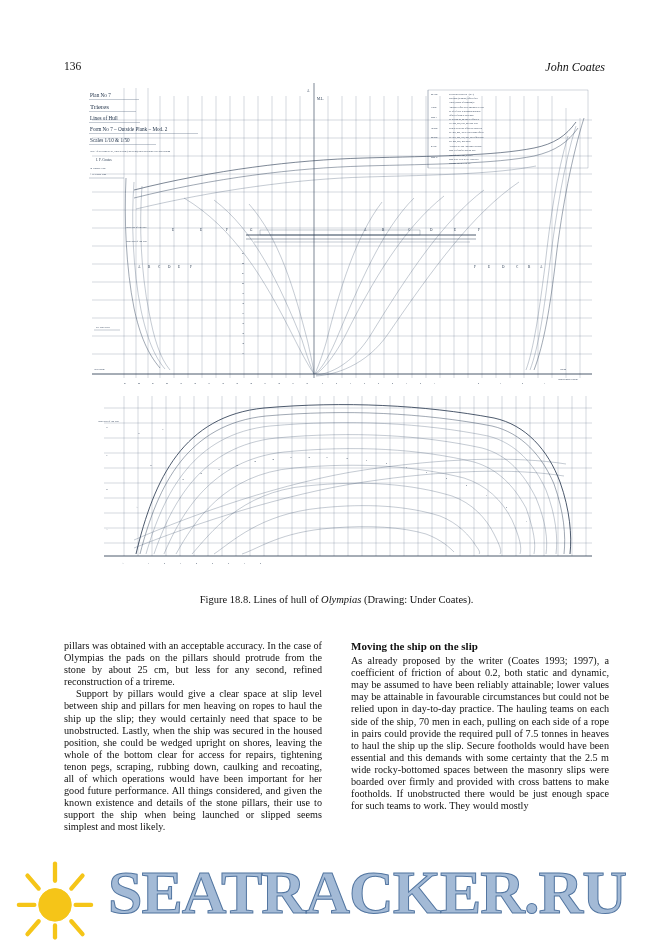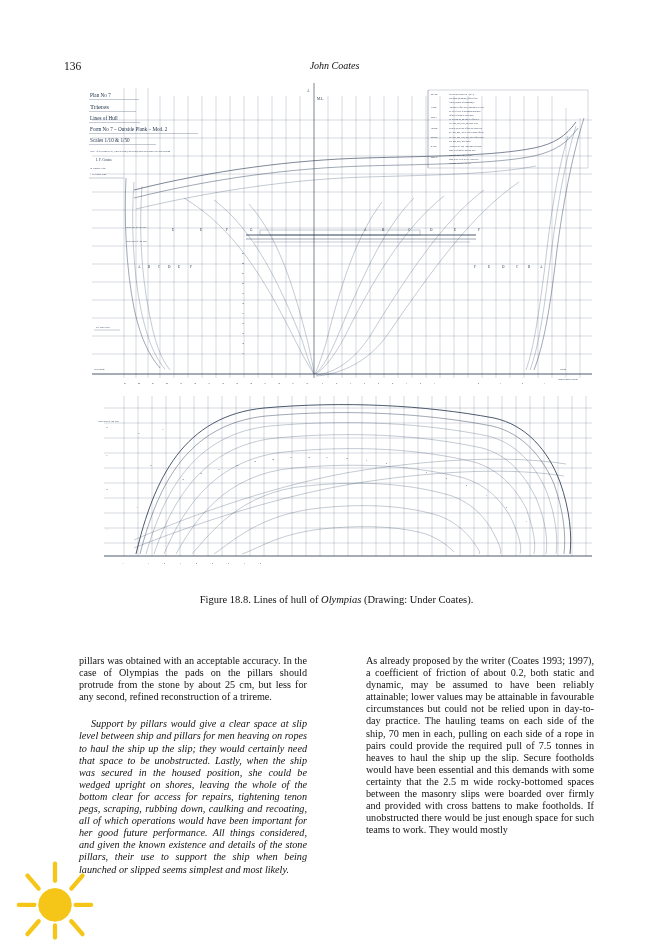--- a/index.html
+++ b/index.html
@@ -31,22 +31,22 @@
     top: 0;
     font-size: 11.5px;
     font-family: "Liberation Serif", serif;
     color: #111;
   }
   .running-head {
     position: absolute;
     left: 0;
     right: 0;
     top: 0;
-    text-align: center;
-    font-size: 10px;
+    text-align: right;
+    font-size: 12px;
     font-style: italic;
     color: #111;
   }
 
   
   .figure-wrap {
     position: absolute;
     top: 78px;
     left: 64px;
     width: 545px;
@@ -82,23 +82,23 @@
     top: 0;
     width: 258px;
     font-size: 10.2px;
     line-height: 12.1px;
     text-align: justify;
     color: #111;
   }
   .col.left { left: 0; }
   .col.right { left: 287px; }
   .col p {
-    margin: 15px;
-  }
-  .col p.indent { text-indent: 12px; font-style: italic; }
+    margin: 0;
+  }
+  .col p.indent { text-indent: 12px; }
   .col h3 {
     margin: 0 0 3px 0;
     font-size: 11px;
     font-weight: bold;
     font-family: "Liberation Serif", serif;
   }
   .ital { font-style: italic; }
 
   
   .watermark {
@@ -485,33 +485,35 @@
 <div class="figure-caption">
   <span class="roman">Figure 18.8. Lines of hull of </span><span class="ital">Olympias</span><span class="roman"> (Drawing: Under Coates).</span>
 </div>
 
 <div class="body-cols">
   <div class="col left">
     <p>pillars was obtained with an acceptable accuracy. In the case of Olympias the pads on the pillars should protrude from the stone by about 25 cm, but less for any second, refined reconstruction of a trireme.</p>
     <p class="indent">Support by pillars would give a clear space at slip level between ship and pillars for men heaving on ropes to haul the ship up the slip; they would certainly need that space to be unobstructed. Lastly, when the ship was secured in the housed position, she could be wedged upright on shores, leaving the whole of the bottom clear for access for repairs, tightening tenon pegs, scraping, rubbing down, caulking and recoating, all of which operations would have been important for her good future performance. All things considered, and given the known existence and details of the stone pillars, their use to support the ship when being launched or slipped seems simplest and most likely.</p>
   </div>
   <div class="col right">
+    <h3>Moving the ship on the slip</h3>
     <p>As already proposed by the writer (Coates 1993; 1997), a coefficient of friction of about 0.2, both static and dynamic, may be assumed to have been reliably attainable; lower values may be attainable in favourable circumstances but could not be relied upon in day-to-day practice. The hauling teams on each side of the ship, 70 men in each, pulling on each side of a rope in pairs could provide the required pull of 7.5 tonnes in heaves to haul the ship up the slip. Secure footholds would have been essential and this demands with some certainty that the 2.5 m wide rocky-bottomed spaces between the masonry slips were boarded over firmly and provided with cross battens to make footholds. If unobstructed there would be just enough space for such teams to work. They would mostly</p>
   </div>
 </div>
 
 <div class="watermark">
   <svg class="wm-sun" viewBox="0 0 100 100">
     <g fill="#f5c518" stroke="#f5c518">
       <circle cx="50" cy="58" r="19" fill="#f5c518"></circle>
       <g stroke-width="5" stroke-linecap="round">
         <line x1="50" y1="10" x2="50" y2="30"></line>
         <line x1="18" y1="24" x2="31" y2="39"></line>
         <line x1="82" y1="24" x2="69" y2="39"></line>
         <line x1="8" y1="58" x2="26" y2="58"></line>
         <line x1="92" y1="58" x2="74" y2="58"></line>
         <line x1="18" y1="92" x2="31" y2="77"></line>
         <line x1="82" y1="92" x2="69" y2="77"></line>
         <line x1="50" y1="96" x2="50" y2="82"></line>
       </g>
     </g>
   </svg>
+  <div class="wm-text">SEATRACKER.RU</div>
 </div>
 
 </body></html>

